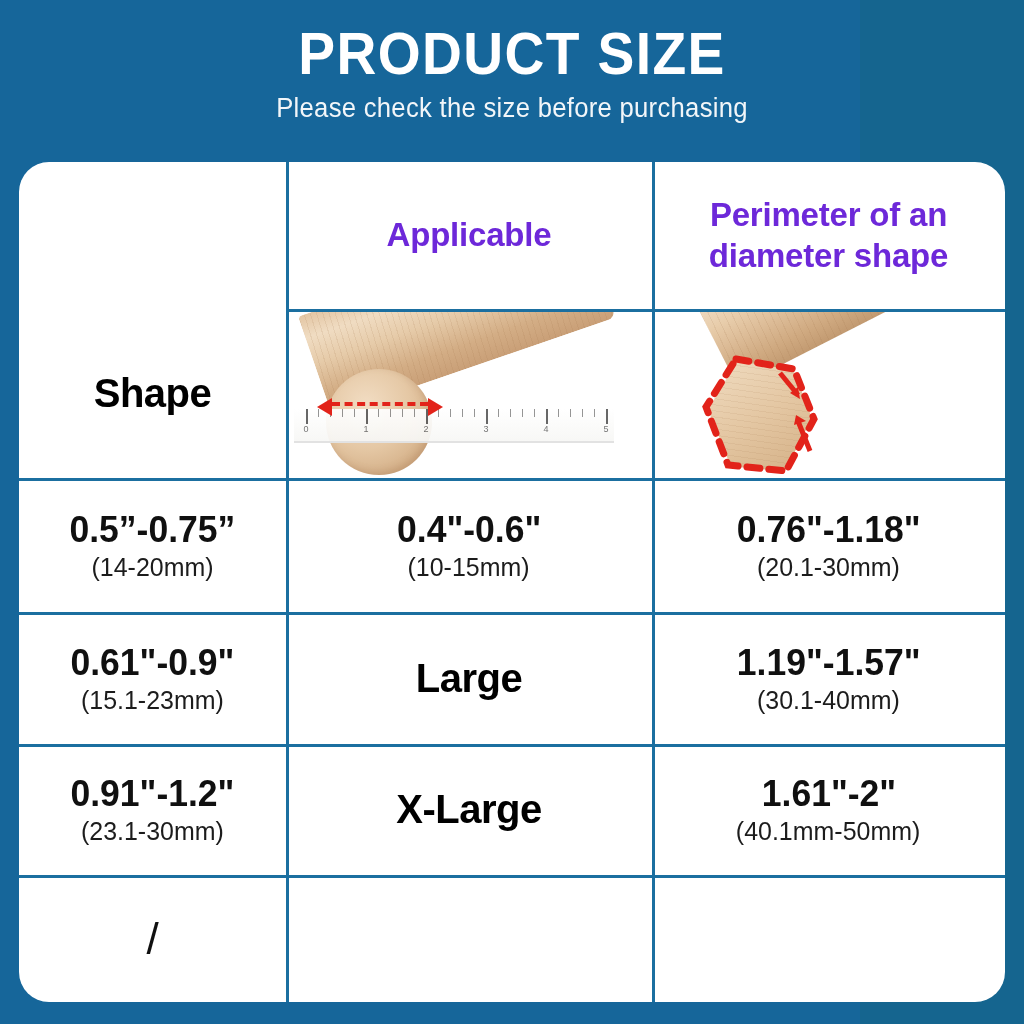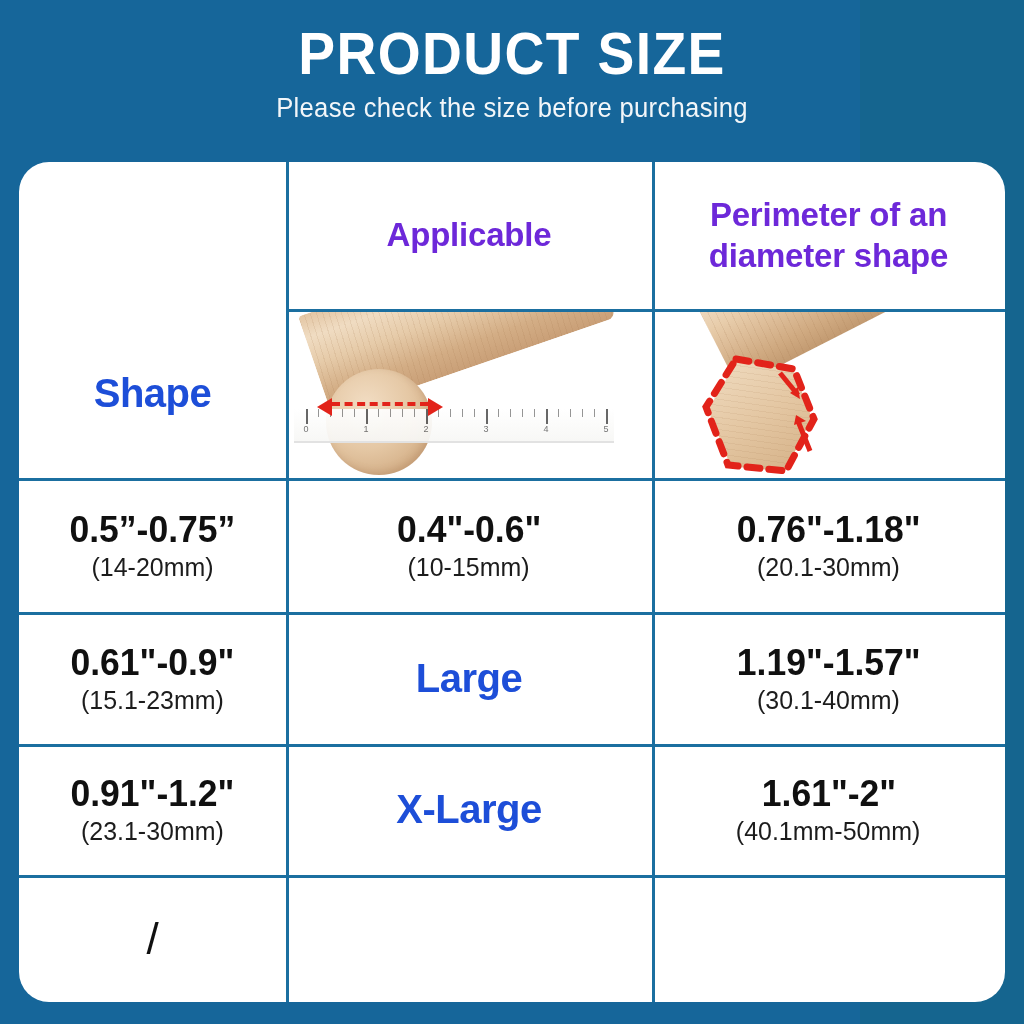--- a/index.html
+++ b/index.html
@@ -103,21 +103,21 @@
   .hline.h4 { left: 0; width: 986px; top: 713px; }
 
   .col-head {
     color: #6d28d9;
     font-size: 33px;
     font-weight: bold;
     line-height: 1.22;
     letter-spacing: -0.2px;
   }
   .row-label {
-    color: #1d4ed8;
+    color: #000000;
     font-size: 40px;
     font-weight: bold;
     letter-spacing: -0.5px;
   }
   .val-in {
     color: #101010;
     font-size: 37px;
     font-weight: 600;
     line-height: 1.0;
     transform: scaleX(0.96);

